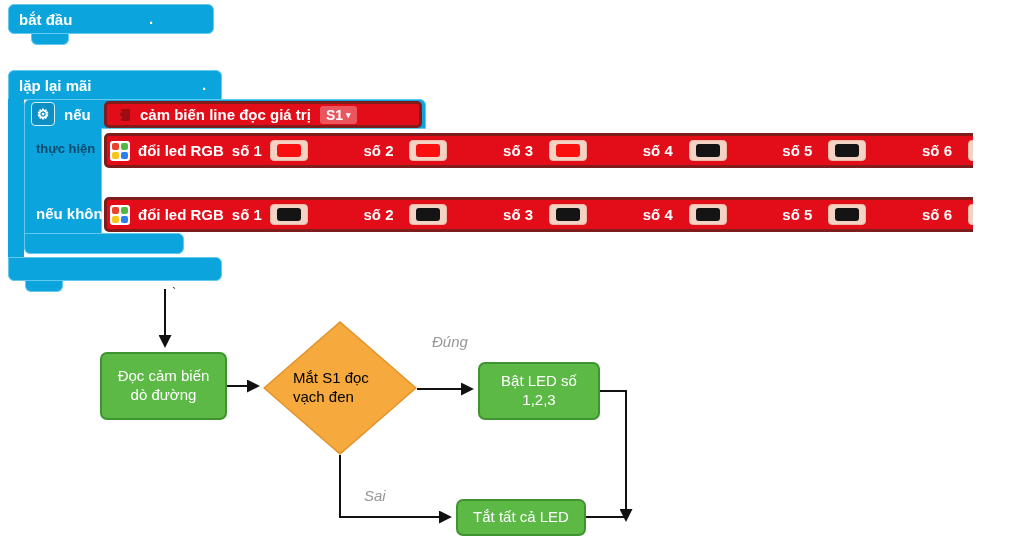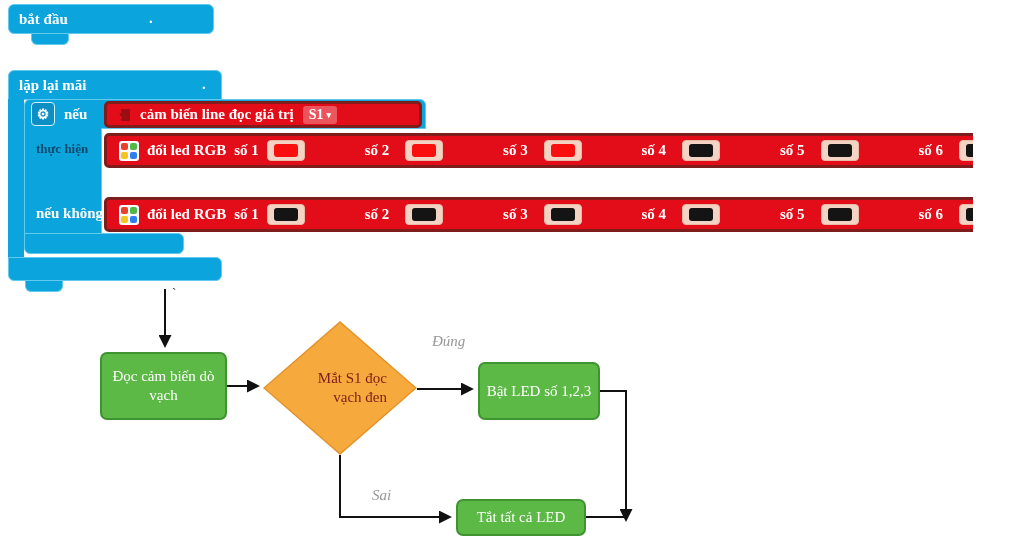--- a/index.html
+++ b/index.html
@@ -1,50 +1,50 @@
 <!DOCTYPE html>
 <html><head>
 <meta charset="utf-8">
 <style>
   html,body{margin:0;padding:0;background:#ffffff;}
   #stage{position:relative;width:973px;height:549px;background:#ffffff;overflow:hidden;
-         font-family:Liberation Serif, serif;}
+         font-family:Liberation Sans, sans-serif;}
   
   .bar{position:absolute;box-sizing:border-box;display:flex;align-items:center;color:#fff;
        font-size:15px;font-weight:600;}
   .blue{background:#0ca4dd;border:1px solid #63c9ee;}
   .red{background:#e30d19;border:3px solid #7f1d1d;}
   .tab{position:absolute;width:38px;height:11px;background:#0ca4dd;border:1px solid #63c9ee;
        border-top:none;border-radius:0 0 6px 6px;box-sizing:border-box;}
   .gear{width:22px;height:22px;border-radius:4px;background:#0b8fc4;border:1px solid #d6f1fb;
         display:flex;align-items:center;justify-content:center;font-size:14px;color:#fff;}
   .dot-mark{position:absolute;color:#fff;font-size:15px;font-weight:700;}
   .chip{display:inline-flex;align-items:center;gap:3px;background:rgba(255,255,255,.30);
         border-radius:3px;padding:1px 6px;font-size:14px;font-weight:700;color:#fff;}
   .chip .arr{font-size:9px;}
-  .led-row{justify-content:space-between;padding:0 12px;border-radius:5px;}
+  .led-row{justify-content:space-between;padding:0 3px;border-radius:5px;}
   .prefix-group{display:flex;align-items:center;gap:8px;}
   .slotpair{display:flex;align-items:center;gap:16px;}
   .led-icon{width:20px;height:20px;background:#fff;border-radius:3px;display:grid;
             grid-template-columns:1fr 1fr;grid-template-rows:1fr 1fr;gap:2px;padding:2px;
             box-sizing:border-box;}
   .led-icon i{border-radius:2px;}
   .q1{background:#e8412c;} .q2{background:#51b848;} .q3{background:#f5c51d;} .q4{background:#2d7ff0;}
   .swatch{width:38px;height:21px;background:#f3d3c4;border:1px solid #eab9a6;border-radius:4px;
           display:flex;align-items:center;justify-content:center;box-sizing:border-box;}
   .sw-in{width:24px;height:13px;border-radius:3px;background:#141414;}
   
   .fc-box{position:absolute;box-sizing:border-box;background:#5cb946;border:2px solid #3f9330;
           border-radius:7px;color:#fff;font-size:15px;display:flex;align-items:center;
           justify-content:center;text-align:center;line-height:1.25;padding:3px 6px;}
   .diamond-outer{position:absolute;background:#e2932a;
           clip-path:polygon(50% 0%,100% 50%,50% 100%,0% 50%);}
   .diamond-inner{position:absolute;inset:2px;background:#f6a93c;
           clip-path:polygon(50% 0%,100% 50%,50% 100%,0% 50%);display:flex;align-items:center;
-          justify-content:center;text-align:right;color:#7f1d1d;font-size:15px;line-height:1.25;
+          justify-content:center;text-align:left;color:#000000;font-size:15px;line-height:1.25;
           padding:0 28px;box-sizing:border-box;}
   .branch-label{position:absolute;color:#979797;font-size:15px;font-style:italic;}
   .tick{position:absolute;color:#333;font-size:13px;}
   svg.arrows{position:absolute;left:0;top:0;width:1024px;height:549px;pointer-events:none;}
 </style>
 </head>
 <body>
 
 <div id="stage">
 
@@ -190,27 +190,27 @@
       <path d="M165 289 L165 346" fill="none" stroke="#111111" stroke-width="2" marker-end="url(#ah)"></path>
       <path d="M227 386 L258 386" fill="none" stroke="#111111" stroke-width="2" marker-end="url(#ah)"></path>
       <path d="M417 389 L472 389" fill="none" stroke="#111111" stroke-width="2" marker-end="url(#ah)"></path>
       <path d="M600 391 L626 391 L626 520" fill="none" stroke="#111111" stroke-width="2" marker-end="url(#ah)"></path>
       <path d="M340 455 L340 517 L450 517" fill="none" stroke="#111111" stroke-width="2" marker-end="url(#ah)"></path>
       <path d="M586 517 L626 517" fill="none" stroke="#111111" stroke-width="2"></path>
     </svg>
 
     <span class="tick" style="left:172px;top:285px;">`</span>
 
-    <div class="fc-box" style="left:100px;top:352px;width:127px;height:68px;">Đọc cảm biến dò vạch</div>
+    <div class="fc-box" style="left:100px;top:352px;width:127px;height:68px;">Đọc cảm biến dò đường</div>
 
     <div class="diamond-outer" style="left:263px;top:321px;width:154px;height:134px;">
       <div class="diamond-inner">Mắt S1 đọc vạch đen</div>
     </div>
 
     <div class="fc-box" style="left:478px;top:362px;width:122px;height:58px;">Bật LED số 1,2,3</div>
 
     <div class="fc-box" style="left:456px;top:499px;width:130px;height:37px;">Tắt tất cả LED</div>
 
     <span class="branch-label" style="left:432px;top:333px;">Đúng</span>
-    <span class="branch-label" style="left:372px;top:487px;">Sai</span>
+    <span class="branch-label" style="left:364px;top:487px;">Sai</span>
   </div>
 
 </div>
 
 </body></html>

